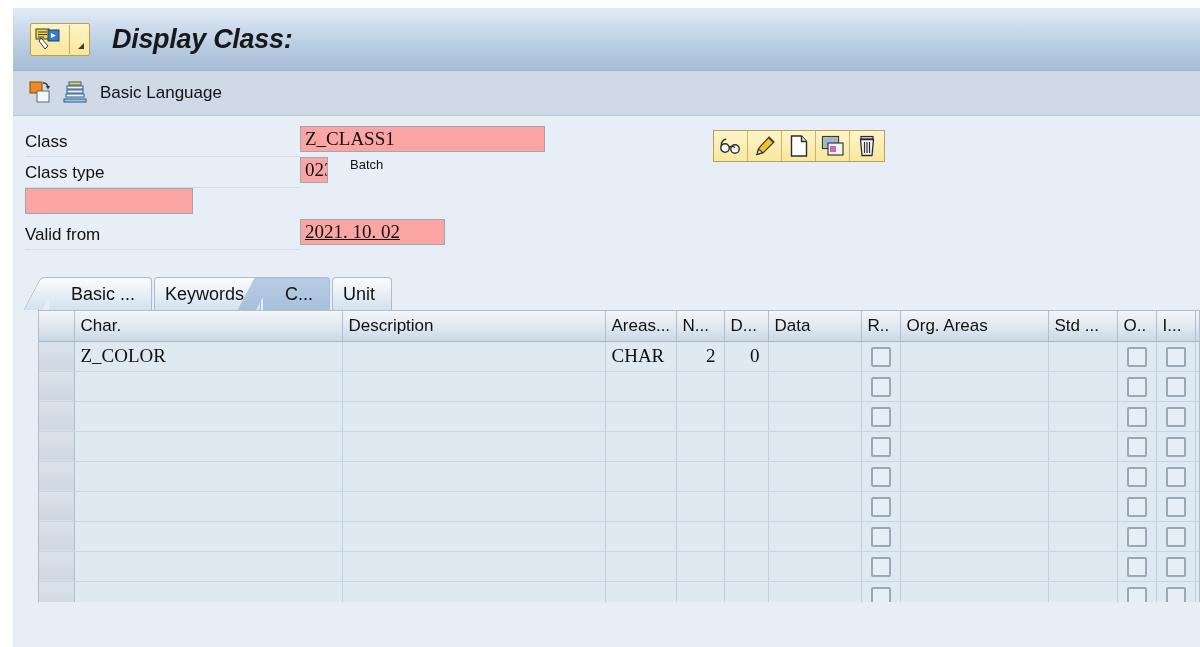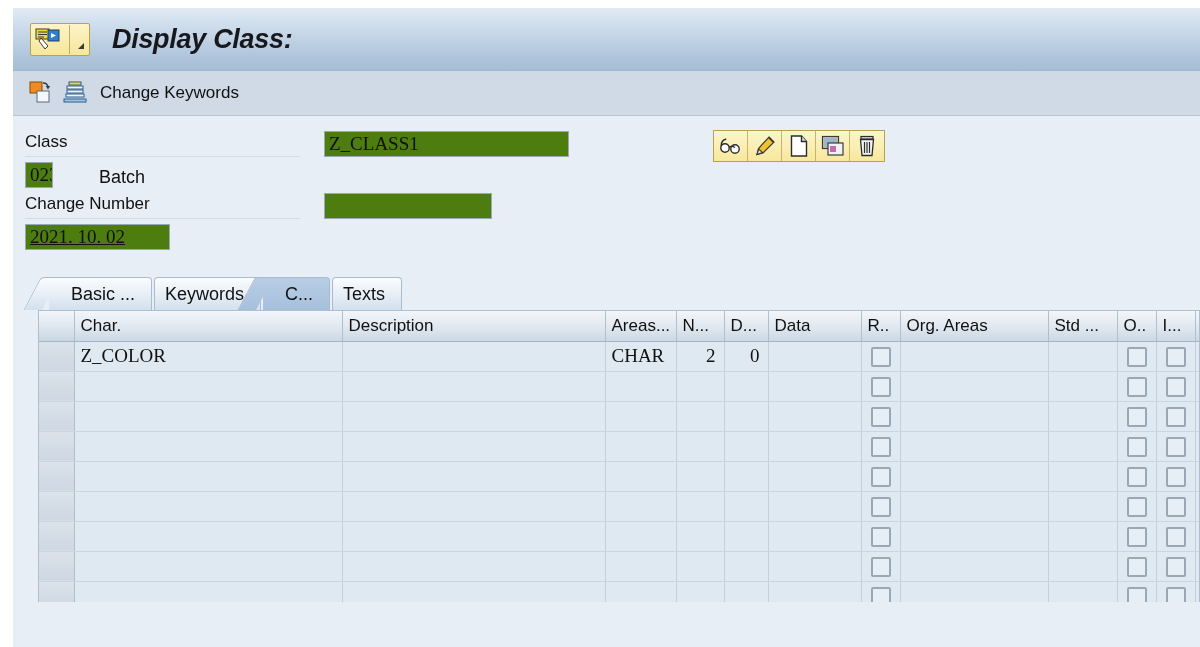--- a/index.html
+++ b/index.html
@@ -88,48 +88,47 @@
     padding: 10px 0 0 0;
     background: #e8eef5;
     height: 150px;
     box-sizing: border-box;
   }
   .form-row {
     position: absolute;
     left: 12px;
     height: 31px;
     display: flex;
-    align-items: flex-end;
-    gap: 24px;
+    align-items: flex-start;
   }
   .form-label {
     width: 275px;
     font-size: 17px;
     color: #111;
     border-bottom: 1px solid #d2dce7;
     height: 31px;
     line-height: 31px;
     box-sizing: border-box;
   }
   .form-input {
     border: 1px solid #9aa7b4;
-    background: #4d7c0f;
+    background: #fca5a5;
     height: 26px;
     box-sizing: border-box;
     font-family: "Liberation Serif", serif;
     font-size: 19px;
     color: #111;
     padding: 0 4px;
     line-height: 24px;
     white-space: nowrap;
     overflow: hidden;
   }
   .after-text {
     margin-left: 22px;
-    font-size: 18px;
+    font-size: 13px;
     color: #111;
   }
 
   .icon-toolbar {
     position: absolute;
     left: 700px; top: 14px;
     display: flex;
     border: 1px solid #b9a14e;
     background: #f6e79a;
   }
@@ -310,41 +309,42 @@
       <span>
         <svg width="26" height="26" viewBox="0 0 26 26">
           <rect x="7" y="2" width="12" height="3" fill="#f5d73c" stroke="#2c5d8a" stroke-width="1"></rect>
           <rect x="5" y="6" width="16" height="3" fill="#f2f6fa" stroke="#2c5d8a" stroke-width="1"></rect>
           <rect x="5" y="10" width="16" height="3" fill="#f2f6fa" stroke="#2c5d8a" stroke-width="1"></rect>
           <rect x="4" y="14" width="18" height="3" fill="#f2f6fa" stroke="#2c5d8a" stroke-width="1"></rect>
           <rect x="2" y="19" width="22" height="3" fill="#9fc8e8" stroke="#2c5d8a" stroke-width="1"></rect>
         </svg>
       </span>
     </div>
-    <div class="lang-label">Change Keywords</div>
+    <div class="lang-label">Basic Language</div>
   </div>
 
   <div class="formarea">
 
     <div class="form-row" style="top:10px;">
       <div class="form-label">Class</div>
       <div class="form-input" style="width:245px;">Z_CLASS1</div>
     </div>
 
     <div class="form-row" style="top:41px;">
+      <div class="form-label">Class type</div>
       <div class="form-input" style="width:28px;">023</div>
       <div class="after-text">Batch</div>
     </div>
 
     <div class="form-row" style="top:72px;">
-      <div class="form-label">Change Number</div>
       <div class="form-input" style="width:168px;" placeholder=""></div>
     </div>
 
     <div class="form-row" style="top:103px;">
+      <div class="form-label">Valid from</div>
       <div class="form-input" style="width:145px;text-decoration:underline;">2021. 10. 02</div>
     </div>
 
     <div class="icon-toolbar">
       <div class="tb">
         <span>
           <svg width="24" height="18" viewBox="0 0 24 18">
             <circle cx="6" cy="11" r="4.2" fill="#ffffff" stroke="#2c2c2c" stroke-width="1.4"></circle>
             <circle cx="16" cy="12" r="4.2" fill="#ffffff" stroke="#2c2c2c" stroke-width="1.4"></circle>
             <path d="M10 10 q3 -1.5 6 0.5" fill="none" stroke="#2c2c2c" stroke-width="1.4"></path>
@@ -399,21 +399,21 @@
       <div class="tab slanted">
         <span>Basic ...</span>
       </div>
       <div class="tab">
         <span>Keywords</span>
       </div>
       <div class="tab slanted selected">
         <span>C...</span>
       </div>
       <div class="tab">
-        <span>Texts</span>
+        <span>Unit</span>
       </div>
     </div>
 
   <div class="tablewrap">
     <table class="grid">
       <colgroup id="grid-cols">
           <col style="width: 35px;">
           <col style="width: 268px;">
           <col style="width: 263px;">
           <col style="width: 71px;">

